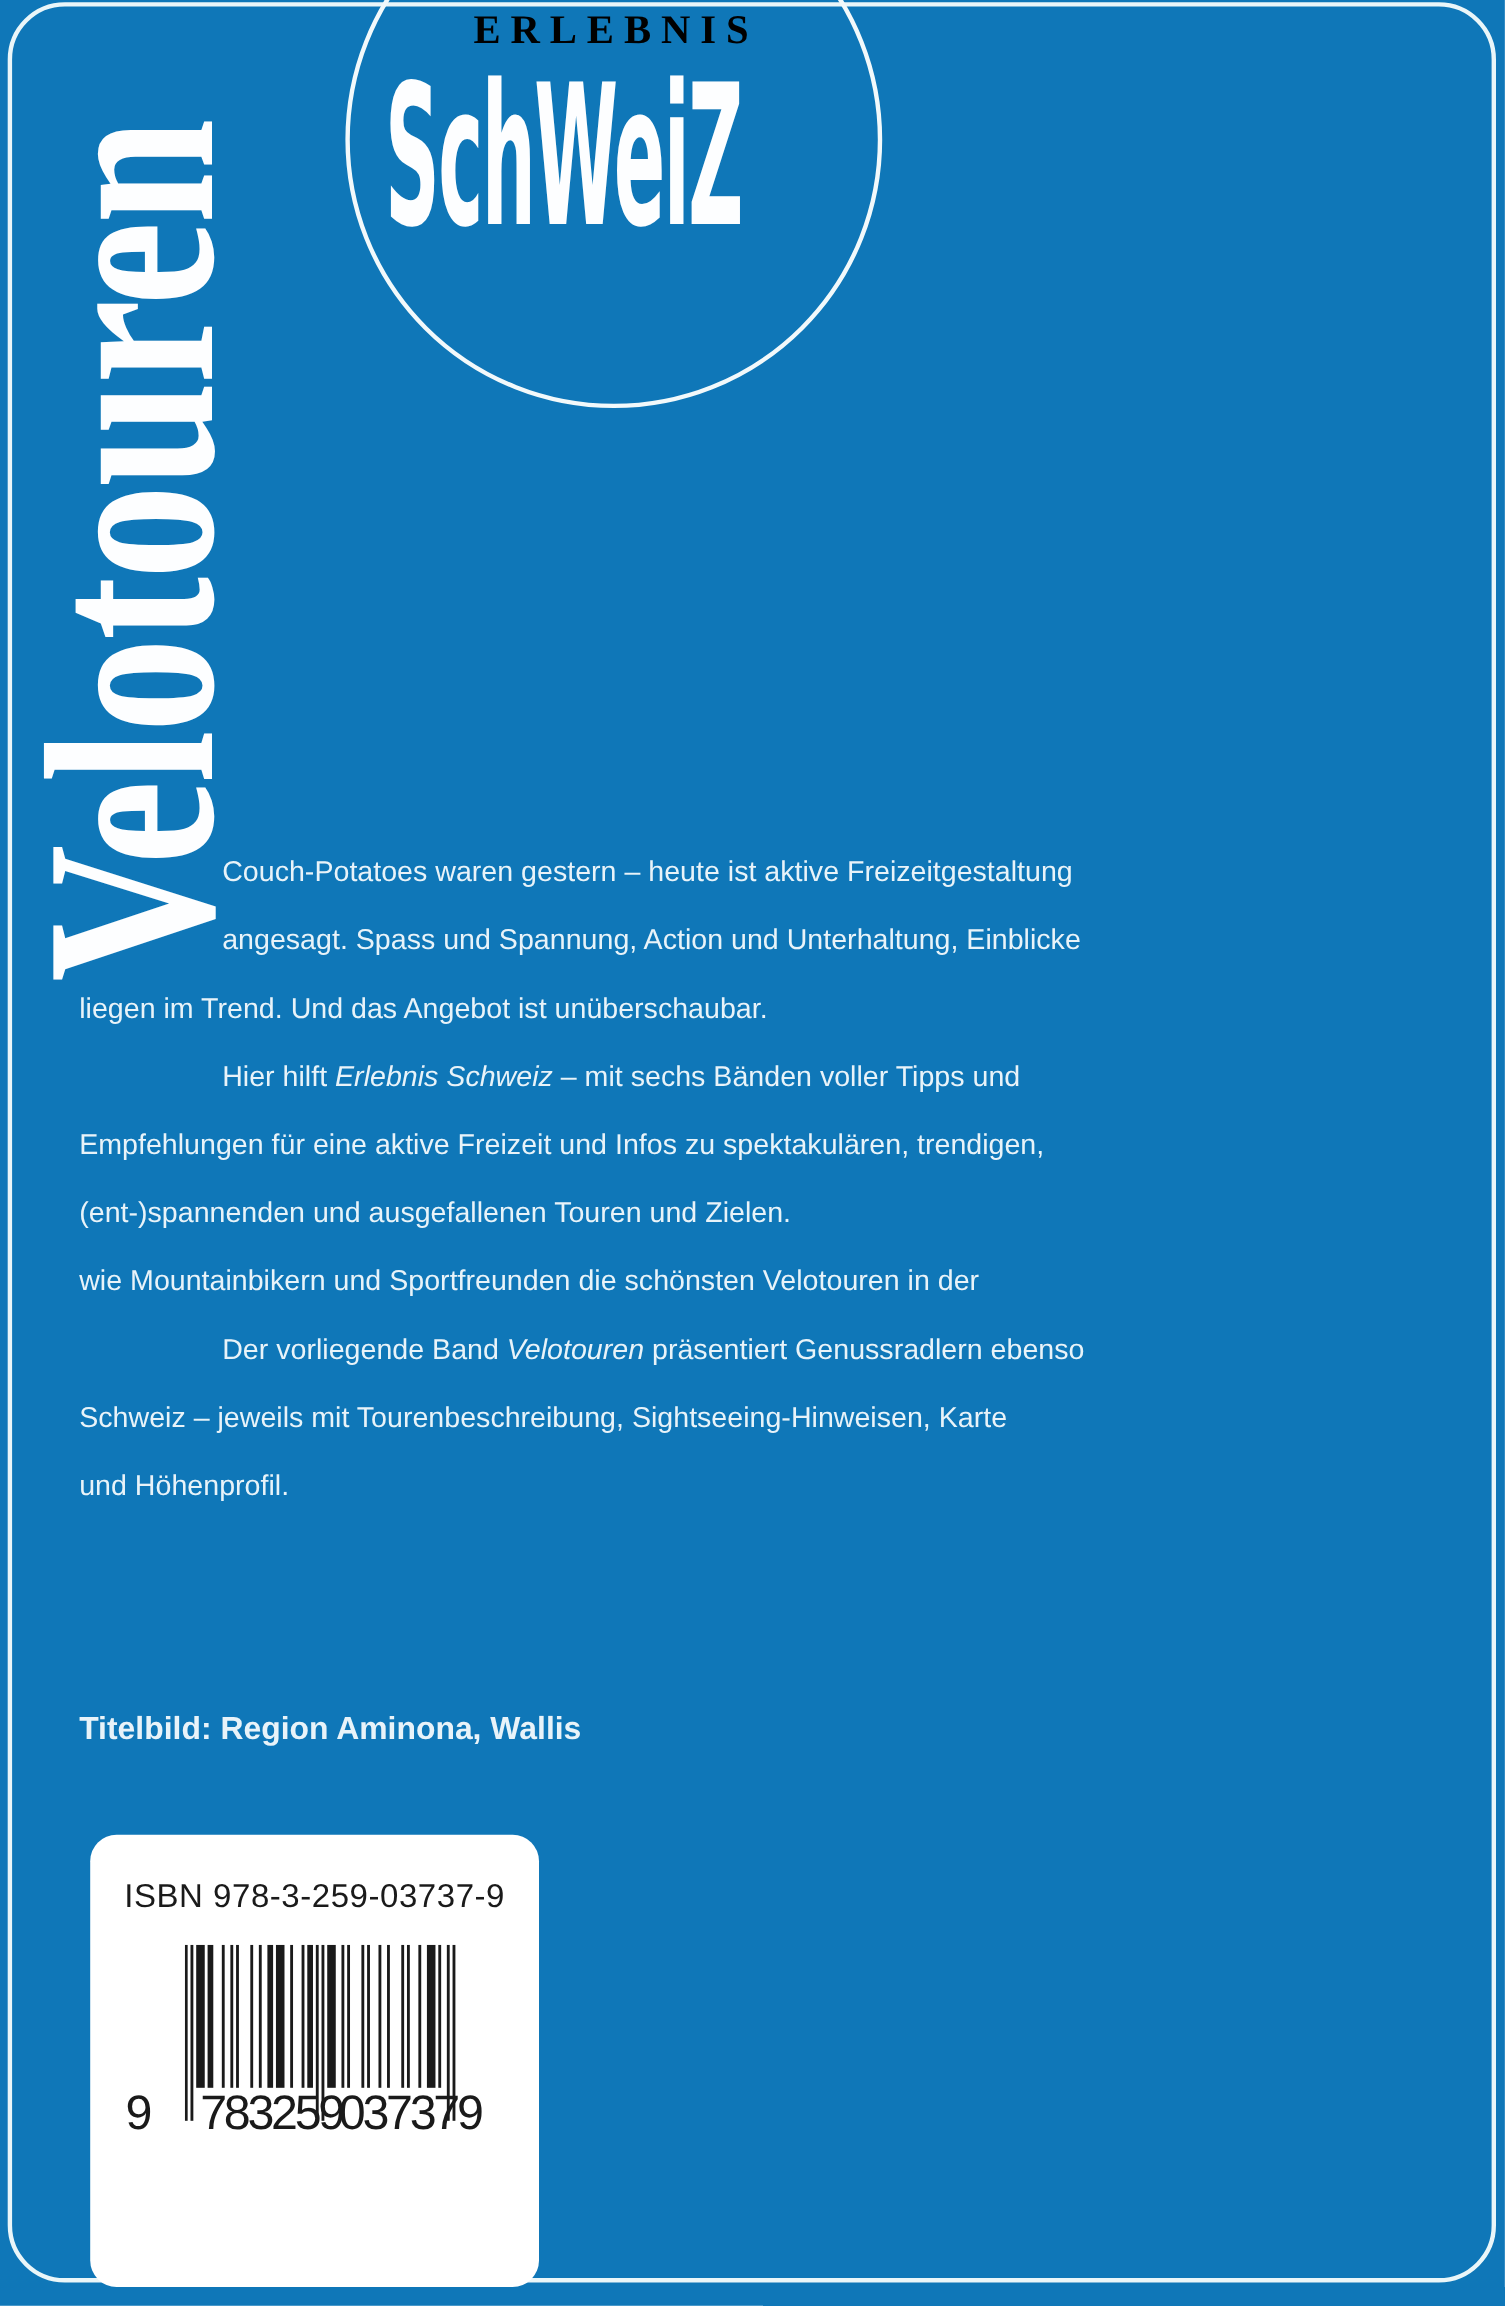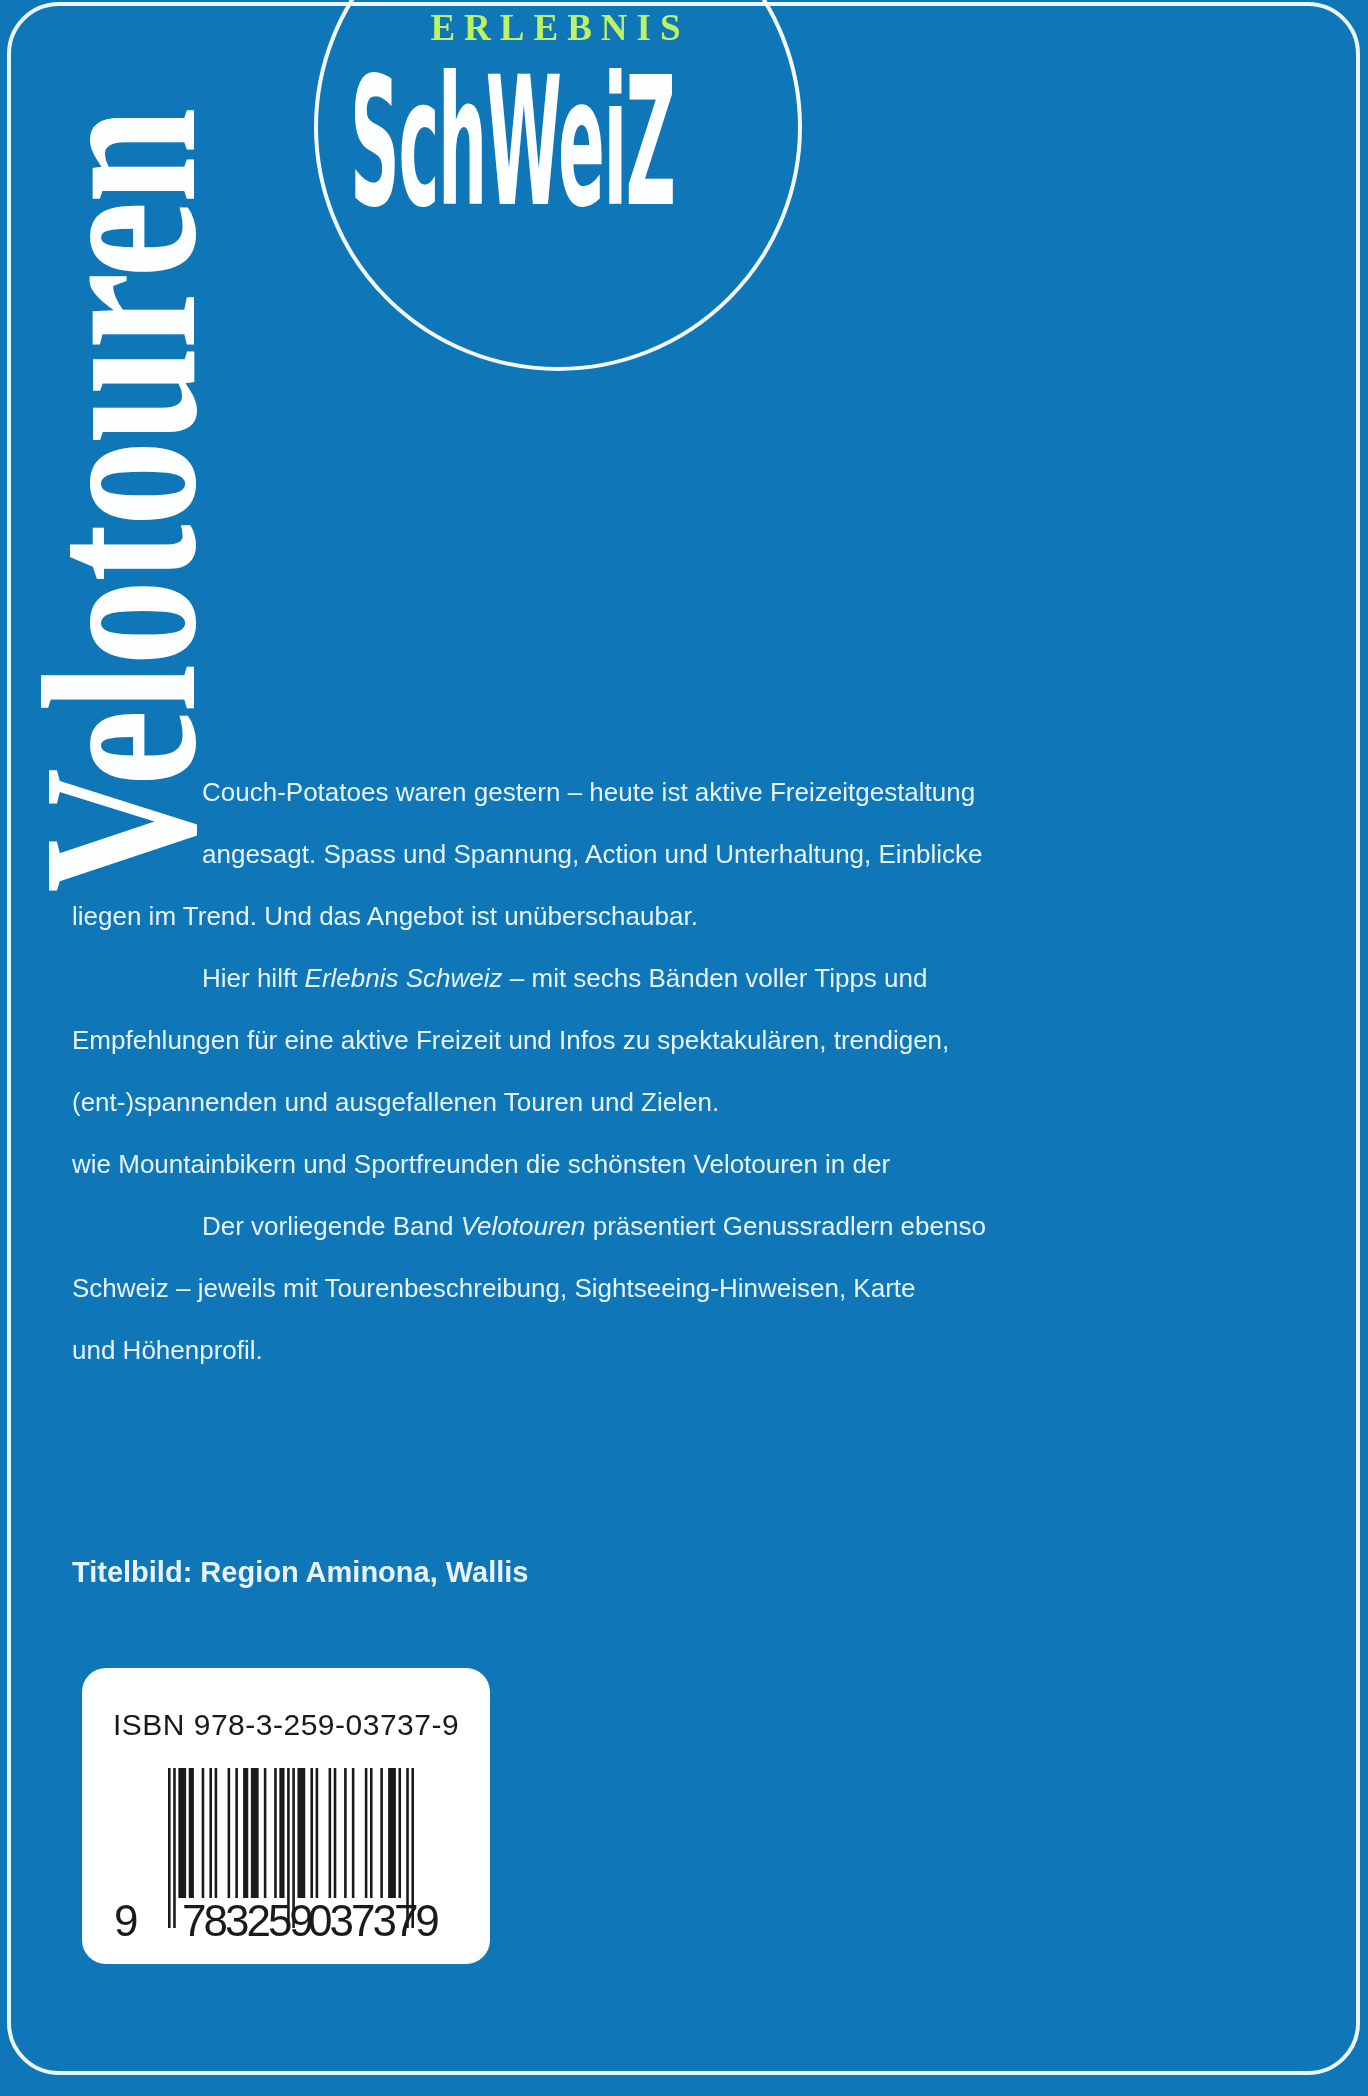--- a/index.html
+++ b/index.html
@@ -20,21 +20,21 @@
   
   #logo-circle{
     position:absolute;
     left:314px;top:-117px;width:480px;height:480px;
     border:4px solid #f2f9fb;
     border-radius:50%;
   }
   #logo-top-word{
     position:absolute;top:6px;left:0;width:1120px;
     text-align:center;
-    color:#bef264;
+    color:#000000;
     font-family:"Liberation Serif", serif;
     font-weight:bold;
     font-size:37px;
     letter-spacing:9px;
   }
   #logo-main-wrap{
     position:absolute;left:332px;top:48px;width:360px;height:190px;
     display:flex;align-items:center;justify-content:center;
   }
   #logo-main-word{
@@ -76,21 +76,21 @@
   .body-line.wrap{padding-left:130px;}   
   .body-line.indent{padding-left:130px;} 
   .body-line i{font-style:italic;}
   #credit-line{
     position:absolute;left:72px;top:1552px;
     color:#e8f3f9;
     font-size:29px;line-height:40px;font-weight:bold;
   }
   
   #isbn-box{
-    position:absolute;left:82px;top:1668px;width:408px;height:296px;
+    position:absolute;left:82px;top:1668px;width:408px;height:411px;
     background:#ffffff;border-radius:24px;
   }
   #isbn-label{
     position:absolute;top:40px;left:0;width:100%;
     text-align:center;
     color:#1a1a1a;
     font-size:30px;
     letter-spacing:0.5px;
   }
   #barcode-svg{

